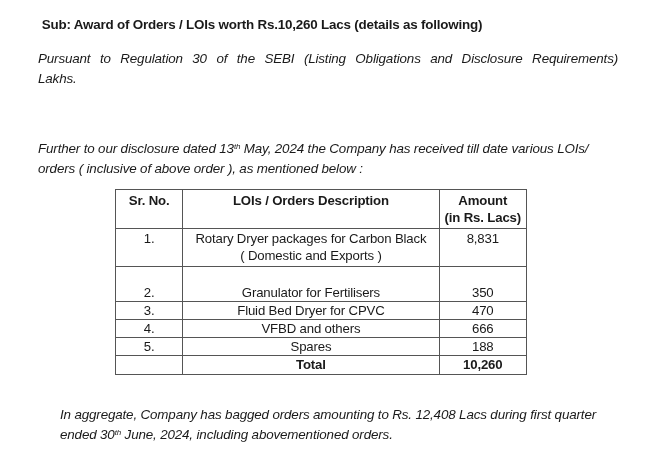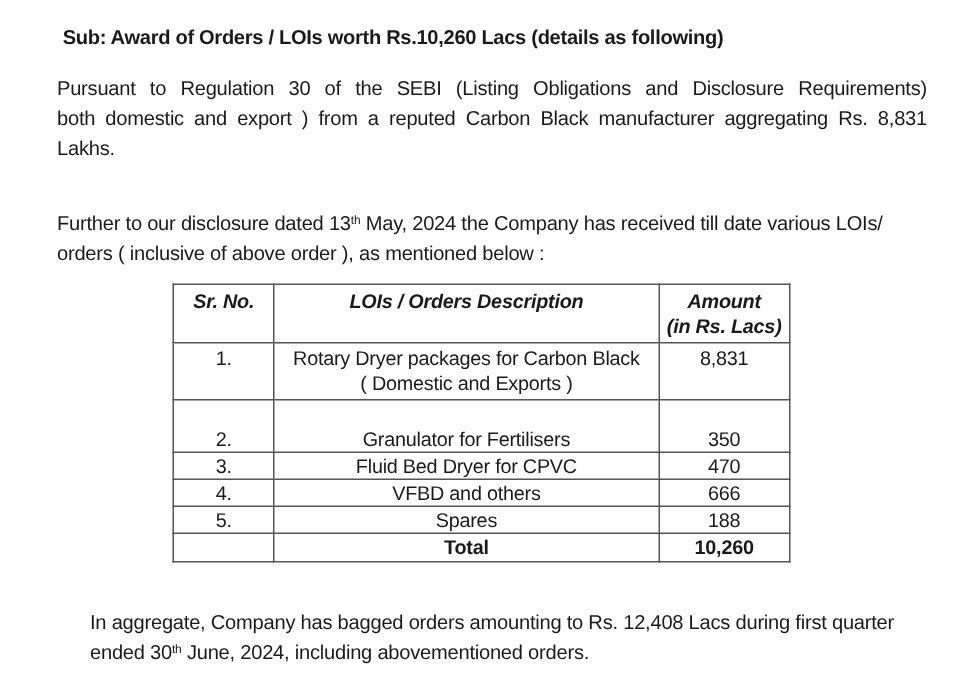--- a/index.html
+++ b/index.html
@@ -23,20 +23,21 @@
       text-align: center;
       font-weight: bold;
       font-size: 13.4px;
       letter-spacing: -0.2px;
     }
     .para {
       position: absolute;
       font-size: 13.4px;
       line-height: 20px;
       letter-spacing: -0.15px;
+      font-style: italic;
     }
     .p1 {
       top: 49px;
       left: 38px;
       width: 580px;
       text-align: justify;
     }
     .p1 .line { display: block; text-align: justify; text-align-last: justify; white-space: nowrap; }
     .p1 .line.last { text-align-last: left; }
     .p2 {
@@ -68,38 +69,36 @@
       border: 1px solid #555;
       padding: 0;
       text-align: center;
       vertical-align: top;
     }
     table.orders th {
       font-weight: bold;
       height: 36px;
       line-height: 17px;
       padding-top: 2px;
-      font-style: italic;
     }
     .col-sr { width: 67px; }
     .col-desc { width: 258px; }
     .col-amt { width: 87px; }
     tr.row-1 td { height: 36px; line-height: 17px; padding-top: 1px; }
     tr.row-2 td { height: 34px; vertical-align: bottom; line-height: 17px; }
     tr.row-n td { height: 17px; line-height: 17px; }
     tr.row-total td { height: 18px; line-height: 18px; font-weight: bold; text-align: center; }
   </style>
 </head>
 <body>
 
 <div class="subject">Sub: Award of Orders / LOIs worth Rs.10,260 Lacs (details as following)</div>
 
 <div class="para p1">
   <span class="line">Pursuant to Regulation 30 of the SEBI (Listing Obligations and Disclosure Requirements)</span>
-  <span class="line">both domestic and export ) from a reputed Carbon Black manufacturer aggregating   Rs. 8,831</span>
   <span class="line last">Lakhs.</span>
 </div>
 
 <div class="para p2">
   <span>Further to our disclosure dated 13</span><sup>th</sup><span> May, 2024 the Company has received  till date various LOIs/</span><br>
   <span>orders ( inclusive of above order ), as mentioned below :</span>
 </div>
 
 <table class="orders">
   <thead>

